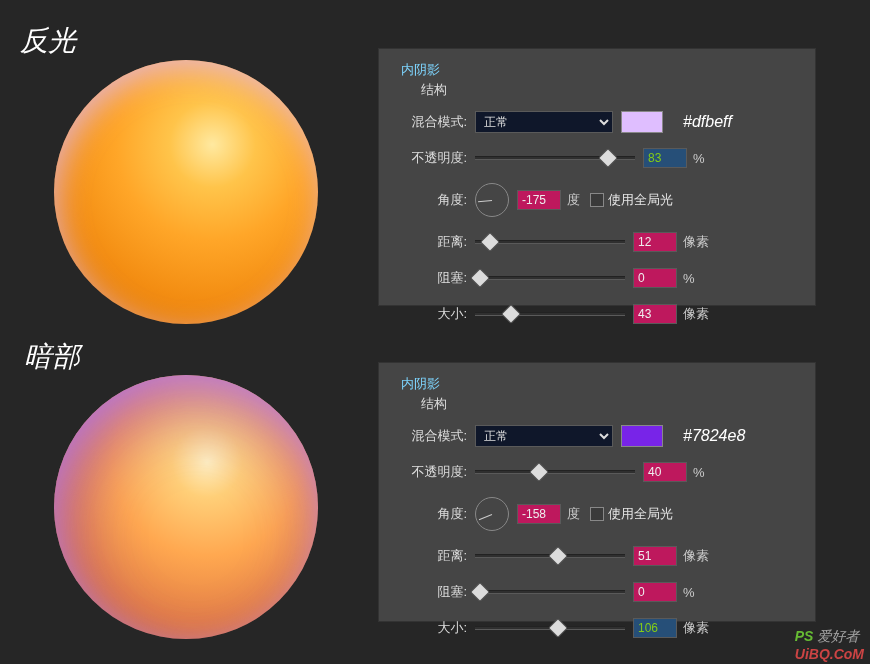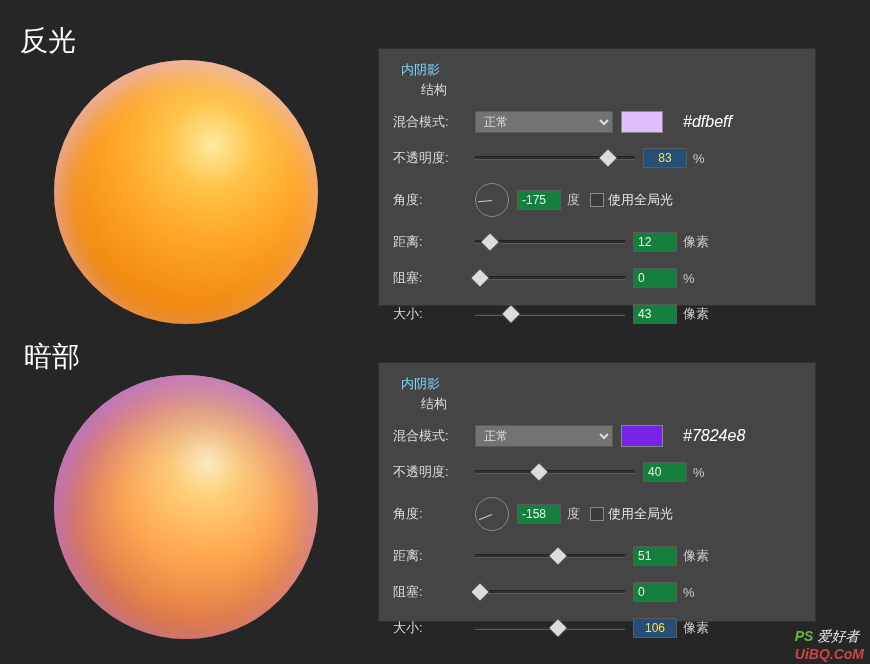--- a/index.html
+++ b/index.html
@@ -10,20 +10,21 @@
     font-family: "Microsoft YaHei", sans-serif;
     color: #e0e0e0;
     position: relative;
     overflow: hidden;
   }
   .section-label {
     position: absolute;
     font-size: 28px;
     color: #fff;
     font-weight: 400;
+    font-style: italic;
   }
   .sphere {
     position: absolute;
     width: 264px;
     height: 264px;
     border-radius: 50%;
   }
   .sphere-top {
     left: 54px;
     top: 60px;
@@ -50,26 +51,27 @@
   .panel-title { color: #7dd3fc; margin-bottom: 2px; margin-left: 8px; }
   .panel-sub { color: #ddd; margin-left: 28px; margin-bottom: 10px; }
   .row {
     display: flex;
     align-items: center;
     margin-bottom: 10px;
     height: 26px;
   }
   .lbl {
     width: 74px;
+    text-align: right;
     margin-right: 8px;
     color: #ddd;
     font-size: 13px;
   }
   select {
-    background: #737373;
+    background: #0f172a;
     color: #ddd;
     border: 1px solid #5a5a5a;
     height: 22px;
     width: 138px;
     font-size: 12px;
     padding: 0 4px;
   }
   .swatch {
     width: 42px;
     height: 22px;
@@ -96,34 +98,33 @@
     position: absolute;
     top: -6px;
     width: 14px;
     height: 14px;
     background: #dcdcdc;
     border: 1px solid #555;
     transform: translateX(-50%) rotate(45deg);
     border-radius: 2px;
   }
   .num {
-    background: #15803d;
+    background: #be185d;
     border: 1px solid #5a5a5a;
     color: #eee;
     width: 44px;
     height: 20px;
     text-align: left;
     padding: 0 4px;
     font-size: 12px;
     line-height: 18px;
   }
   .num.sel {
     background: #264f78;
-    color: #fde047;
-    text-align: center;
+    color: #84cc16;
   }
   .unit { margin-left: 6px; color: #ccc; font-size: 13px; }
   .angle-row .lbl { width: 74px; }
   .angle-dial {
     width: 34px;
     height: 34px;
     border: 1px solid #888;
     border-radius: 50%;
     position: relative;
     margin-right: 8px;
@@ -151,21 +152,21 @@
   .watermark {
     position: absolute;
     right: 6px;
     bottom: 2px;
     font-size: 14px;
     color: #5a8;
     font-style: italic;
     white-space: nowrap;
   }
   .watermark .ps { color: #6b3; font-weight: bold; font-style: italic; }
-  .watermark .cn { color: #e5e5e5; }
+  .watermark .cn { color: #a3a3a3; }
   .watermark .url { color: #c44; font-weight: bold; }
 </style>
 </head>
 <body>
 
 <div class="section-label" style="left:20px; top:22px;">反光</div>
 <div class="section-label" style="left:24px; top:338px;">暗部</div>
 
 <div class="sphere sphere-top"></div>
 <div class="sphere sphere-bottom"></div>

